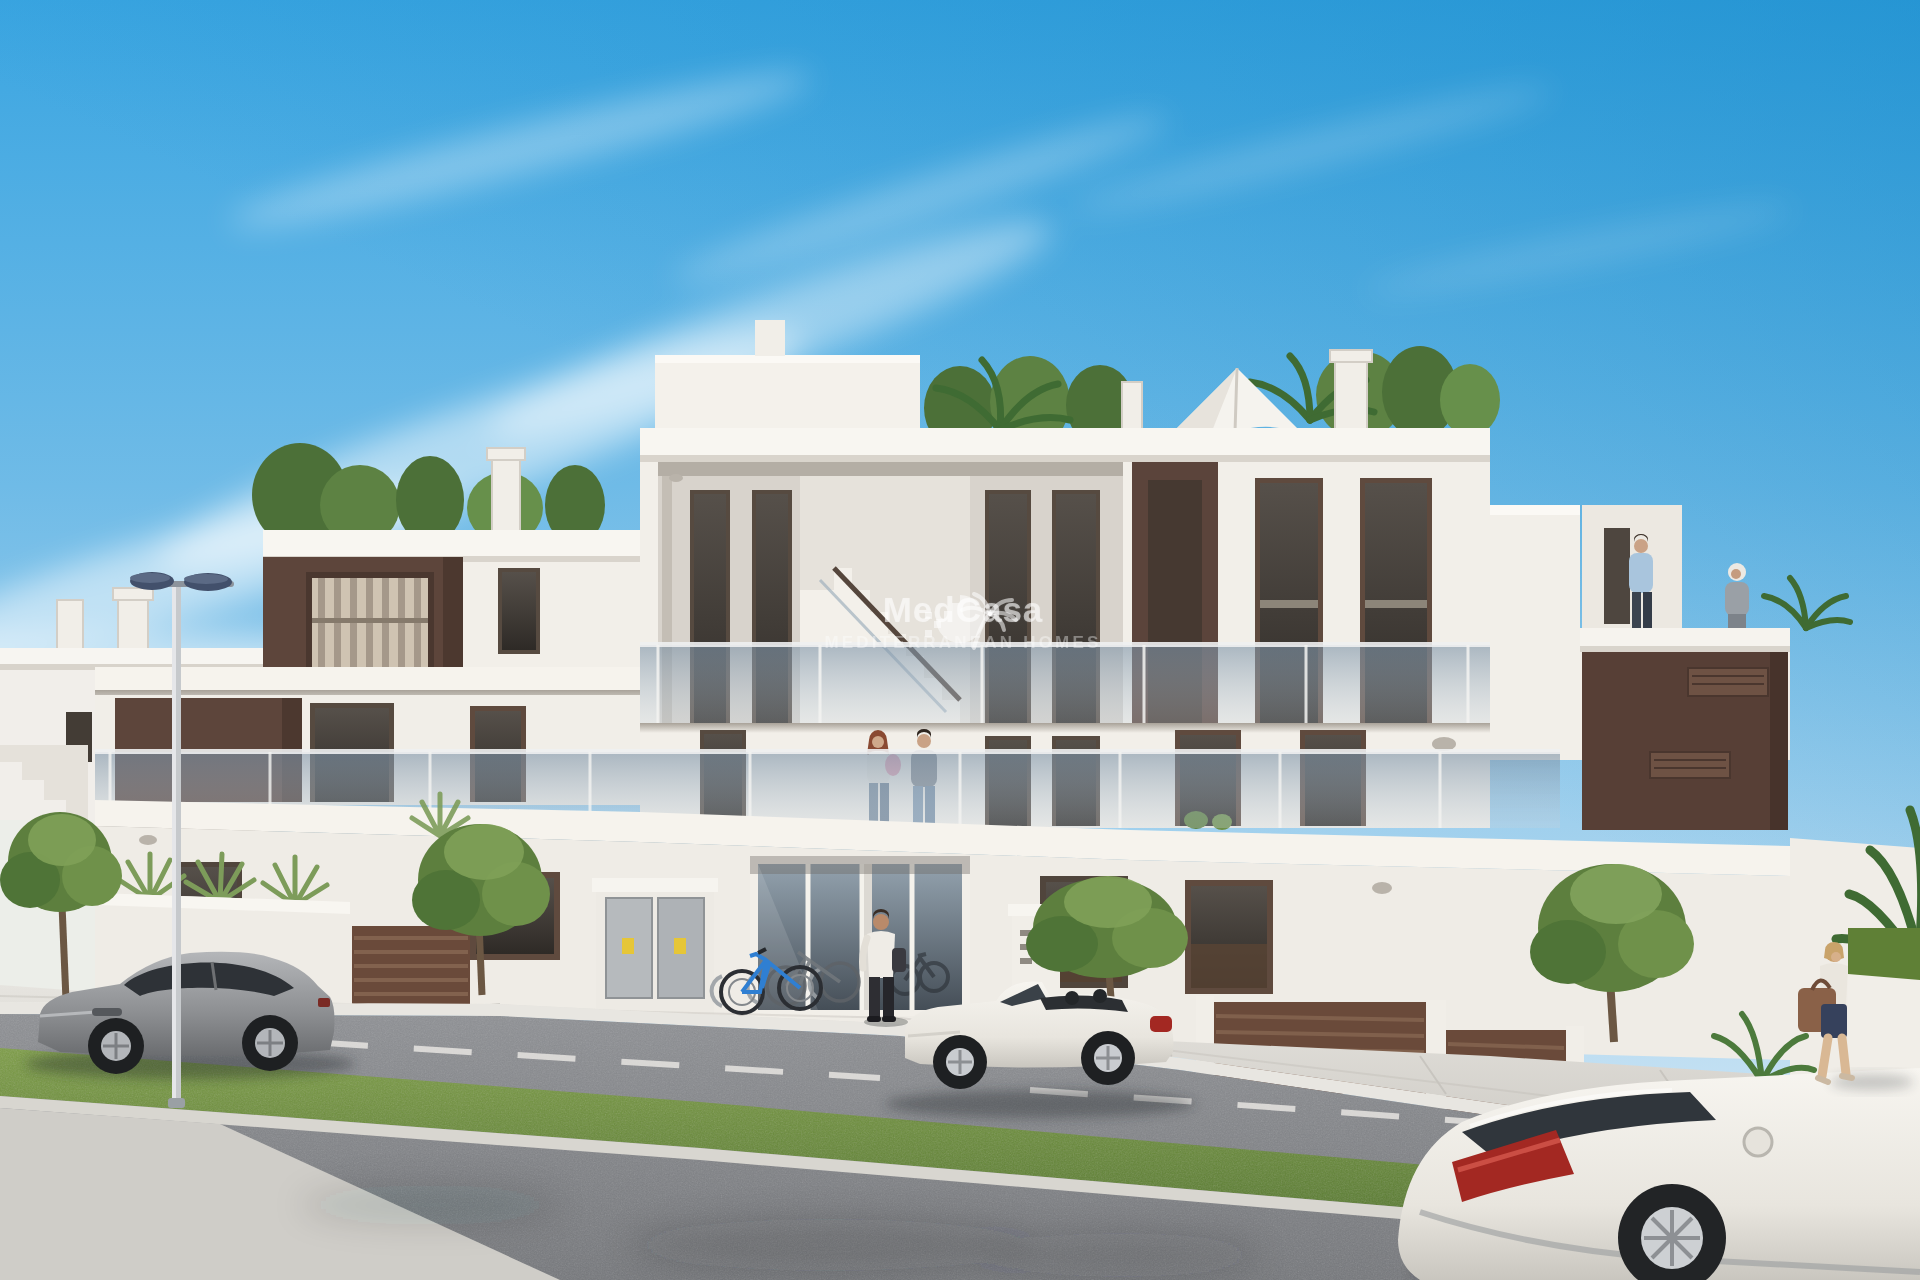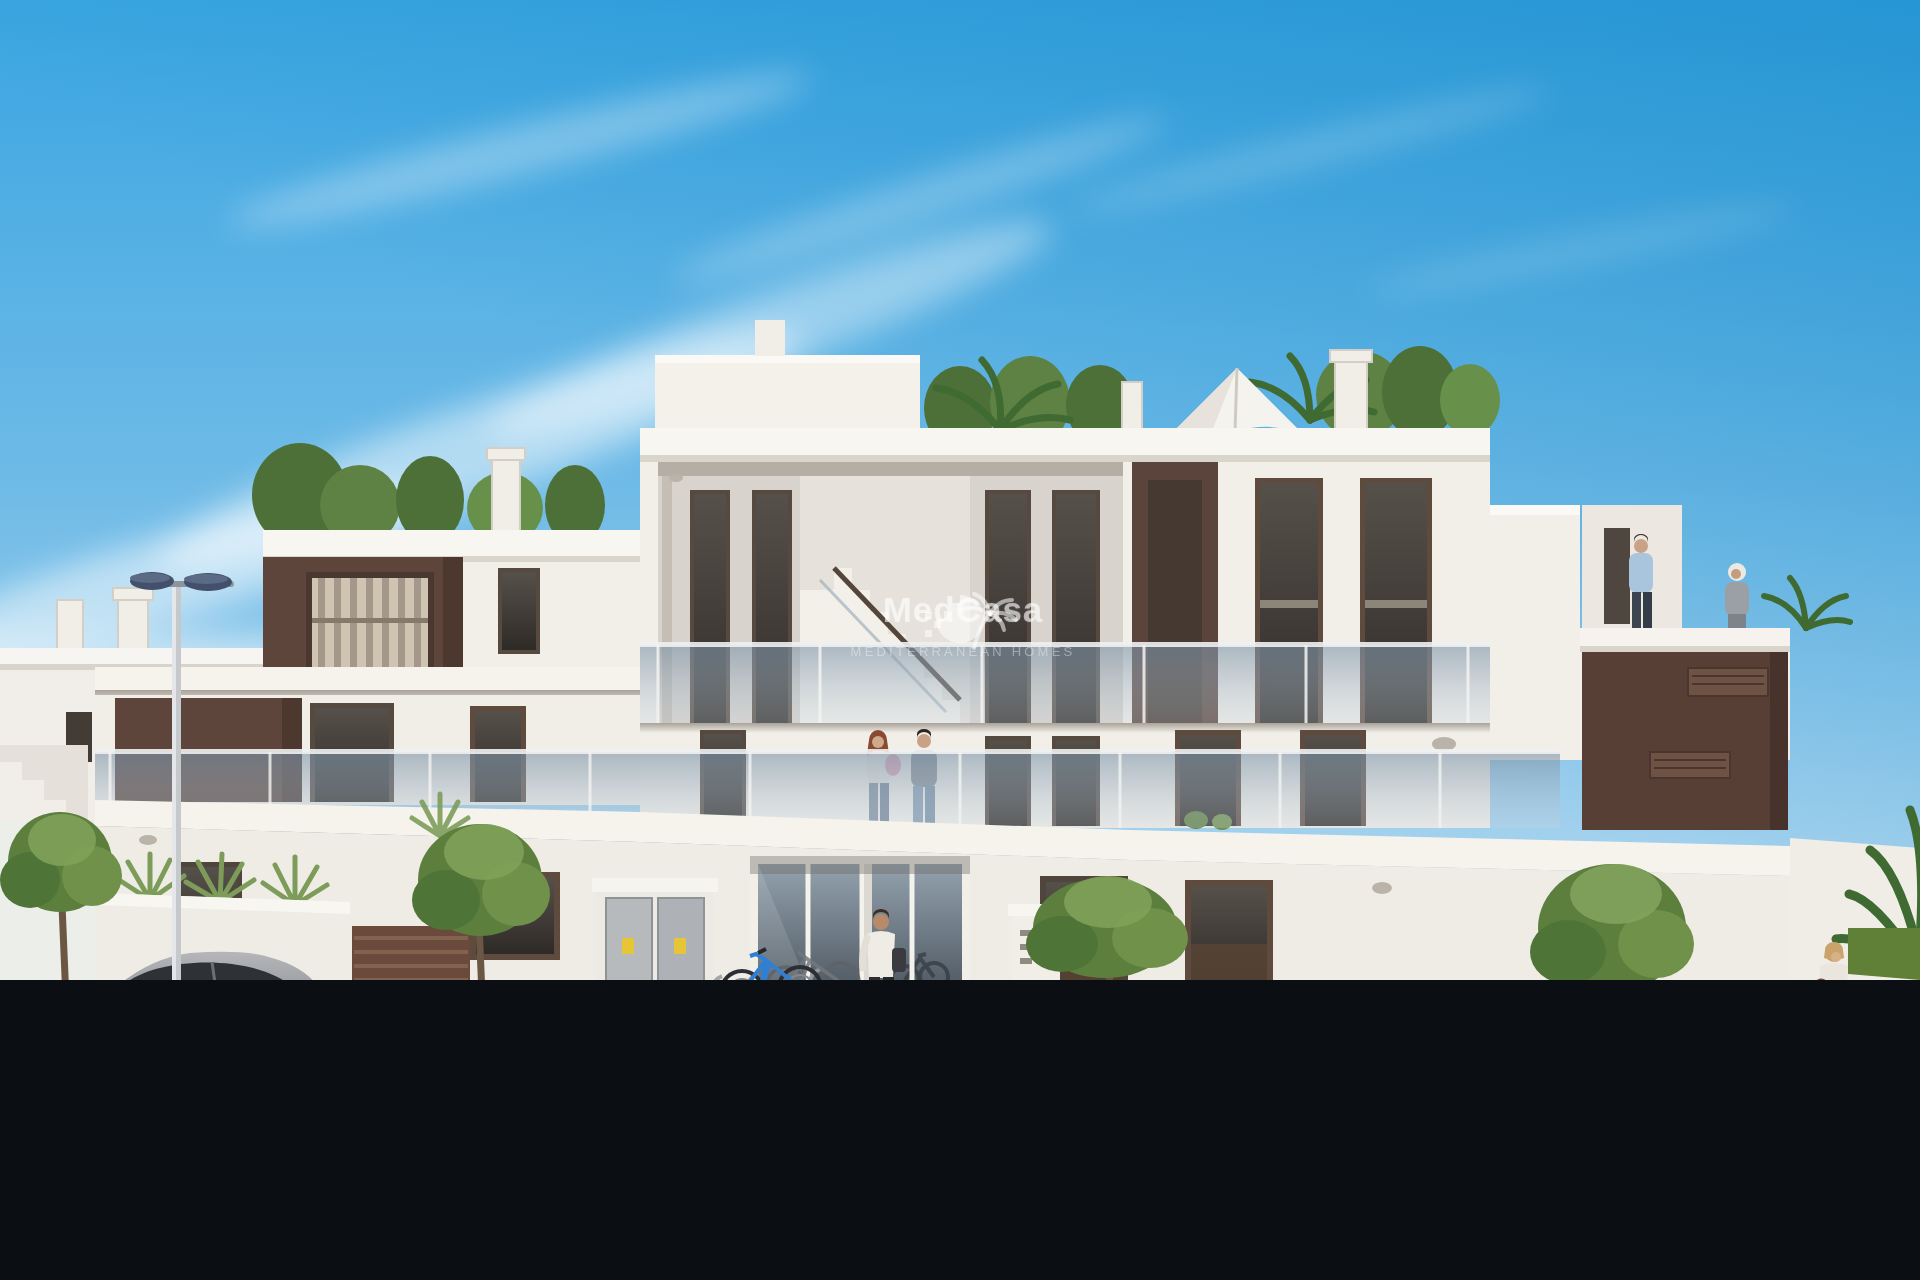--- a/index.html
+++ b/index.html
@@ -1,26 +1,26 @@
 <!DOCTYPE html>
 <html><head>
 <meta charset="utf-8">
 <style>
   html,body{margin:0;padding:0;background:#0b0e12;}
-  .stage{position:relative;width:1920px;height:980px;overflow:hidden;
+  .stage{position:relative;width:1920px;height:1280px;overflow:hidden;
          font-family:"Liberation Sans",sans-serif;background:#737373;}
   .stage svg{position:absolute;inset:0;display:block;}
   
   .wm{position:absolute;left:763px;top:590px;width:400px;text-align:center;pointer-events:none;}
   .wm-logo{display:block;margin:0 auto;}
   .wm-brand{font-size:35px;font-weight:bold;letter-spacing:1px;
             color:rgba(255,255,255,0.58);line-height:1;margin-top:2px;
             text-shadow:0 0 2px rgba(255,255,255,0.15);}
-  .wm-tagline{font-size:13px;font-weight:normal;letter-spacing:3.2px;
-              color:rgba(255,255,255,0.38);margin-top:18px;line-height:1;}
+  .wm-tagline{font-size:17px;font-weight:bold;letter-spacing:3.2px;
+              color:rgba(255,255,255,0.38);margin-top:7px;line-height:1;}
 </style>
 </head>
 <body>
 
 <div class="stage" aria-label="Sunny 3D exterior render of a modern white Mediterranean apartment building with rooftop terraces and plants, a patio umbrella, brown accent panels, long glass balconies, street-level entrance with utility cabinets and bicycles, a double street lamp, three parked cars (grey coupe, white convertible, white coupe), a couple with a baby on the balcony, a man at the entrance, two people on the right roof terrace and a woman walking with a bag">
 <svg viewBox="0 0 1920 1280" width="1920" height="1280">
   <defs>
     <linearGradient id="skyV" x1="0" y1="0" x2="0" y2="1">
       <stop offset="0" stop-color="#3aa5e1"></stop>
           <stop offset="0.38" stop-color="#6fbbe7"></stop>

